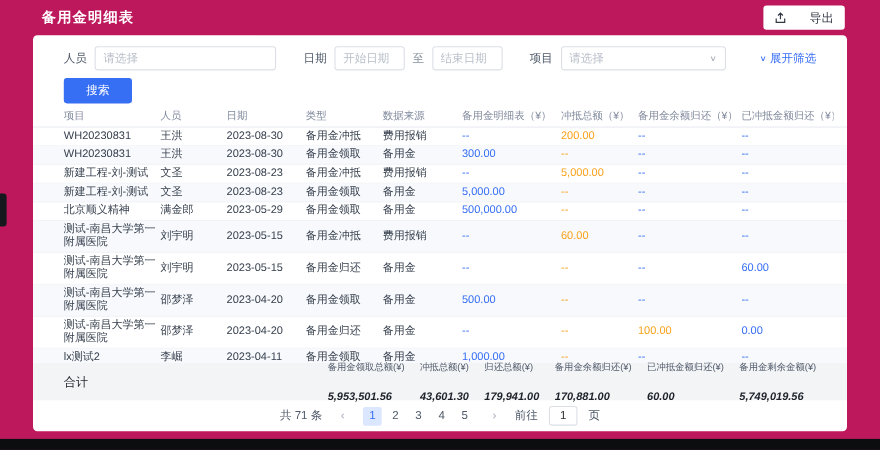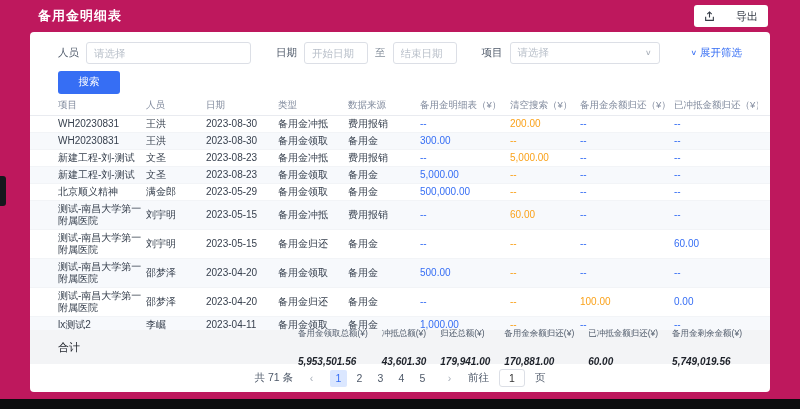--- a/index.html
+++ b/index.html
@@ -105,21 +105,21 @@
       <button class="btn-primary">搜索</button>
     </div>
 
     <div class="thead grid">
         <div class="th">项目</div>
         <div class="th">人员</div>
         <div class="th">日期</div>
         <div class="th">类型</div>
         <div class="th">数据来源</div>
         <div class="th">备用金明细表（¥）</div>
-        <div class="th">清空搜索（¥）</div>
+        <div class="th">冲抵总额（¥）</div>
         <div class="th">备用金余额归还（¥）</div>
         <div class="th">已冲抵金额归还（¥）</div>
       </div>
     <div class="tbody">
         <div class="tr grid">
           <div class="td">WH20230831</div>
           <div class="td">王洪</div>
           <div class="td">2023-08-30</div>
           <div class="td">备用金冲抵</div>
           <div class="td">费用报销</div>

